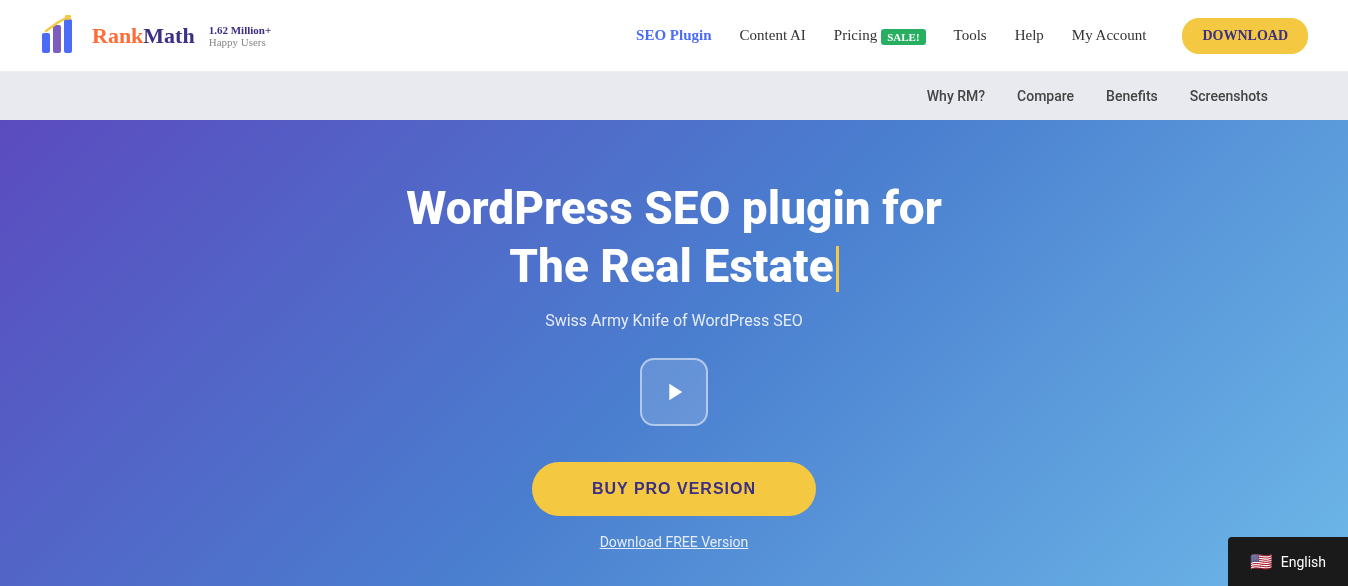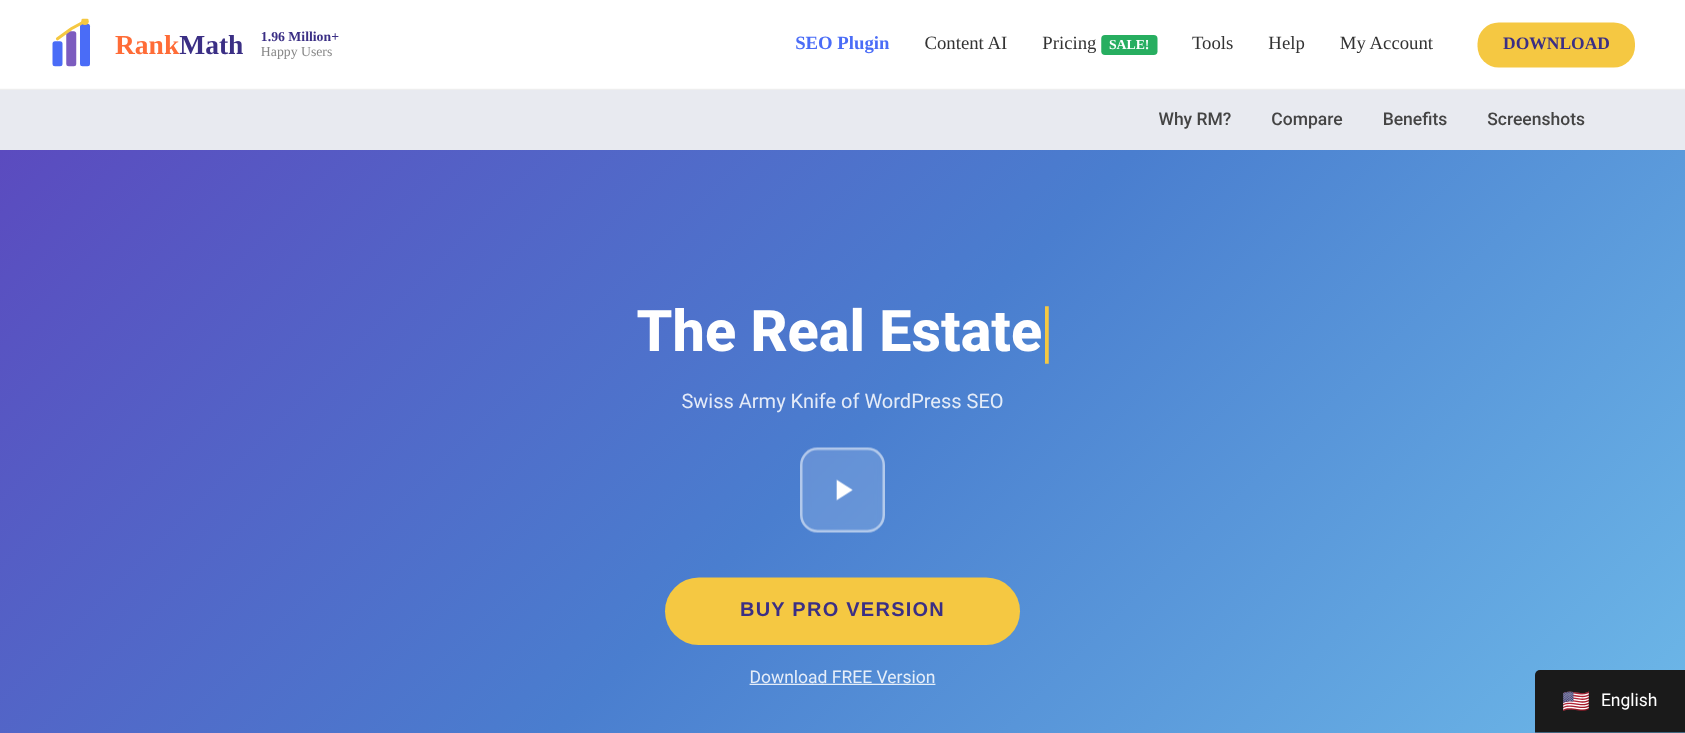--- a/index.html
+++ b/index.html
@@ -204,21 +204,21 @@
 
     <svg class="logo-icon" viewBox="0 0 42 42" fill="none" xmlns="http://www.w3.org/2000/svg">
       <rect x="2" y="18" width="8" height="20" rx="2" fill="#4a6cf7"></rect>
       <rect x="13" y="10" width="8" height="28" rx="2" fill="#7c5cbf"></rect>
       <rect x="24" y="4" width="8" height="34" rx="2" fill="#4a6cf7"></rect>
       <path d="M6 16 L17 8 L28 2" stroke="#f5c842" stroke-width="2.5" stroke-linecap="round" fill="none"></path>
       <circle cx="28" cy="2" r="3" fill="#f5c842"></circle>
     </svg>
     <span class="logo-text"><span>Rank</span><span style="color:#3b2f85">Math</span></span>
     <div class="logo-tagline">
-      <span class="millions">1.96 Million+</span>
+      <span class="millions">1.62 Million+</span>
       <span class="happy">Happy Users</span>
     </div>
   </a>
 
   <div class="nav-links">
     <a class="nav-link active">SEO Plugin</a>
     <a class="nav-link">Content AI</a>
     <a class="nav-link">
       <span>Pricing</span><span class="sale-badge">SALE!</span>
     </a>
@@ -231,21 +231,21 @@
 
 <div class="secondary-nav">
   <a>Why RM?</a>
   <a>Compare</a>
   <a>Benefits</a>
   <a>Screenshots</a>
 </div>
 
 <section class="hero">
   <h1 class="hero-title">
-    <br>
+    <span>WordPress SEO plugin for</span><br>
     <span>The Real Estate</span><span class="cursor"></span>
   </h1>
   <p class="hero-subtitle">Swiss Army Knife of WordPress SEO</p>
 
   <div class="play-btn">
     <svg viewBox="0 0 24 24" xmlns="http://www.w3.org/2000/svg">
       <path d="M8 5v14l11-7z"></path>
     </svg>
   </div>
 

